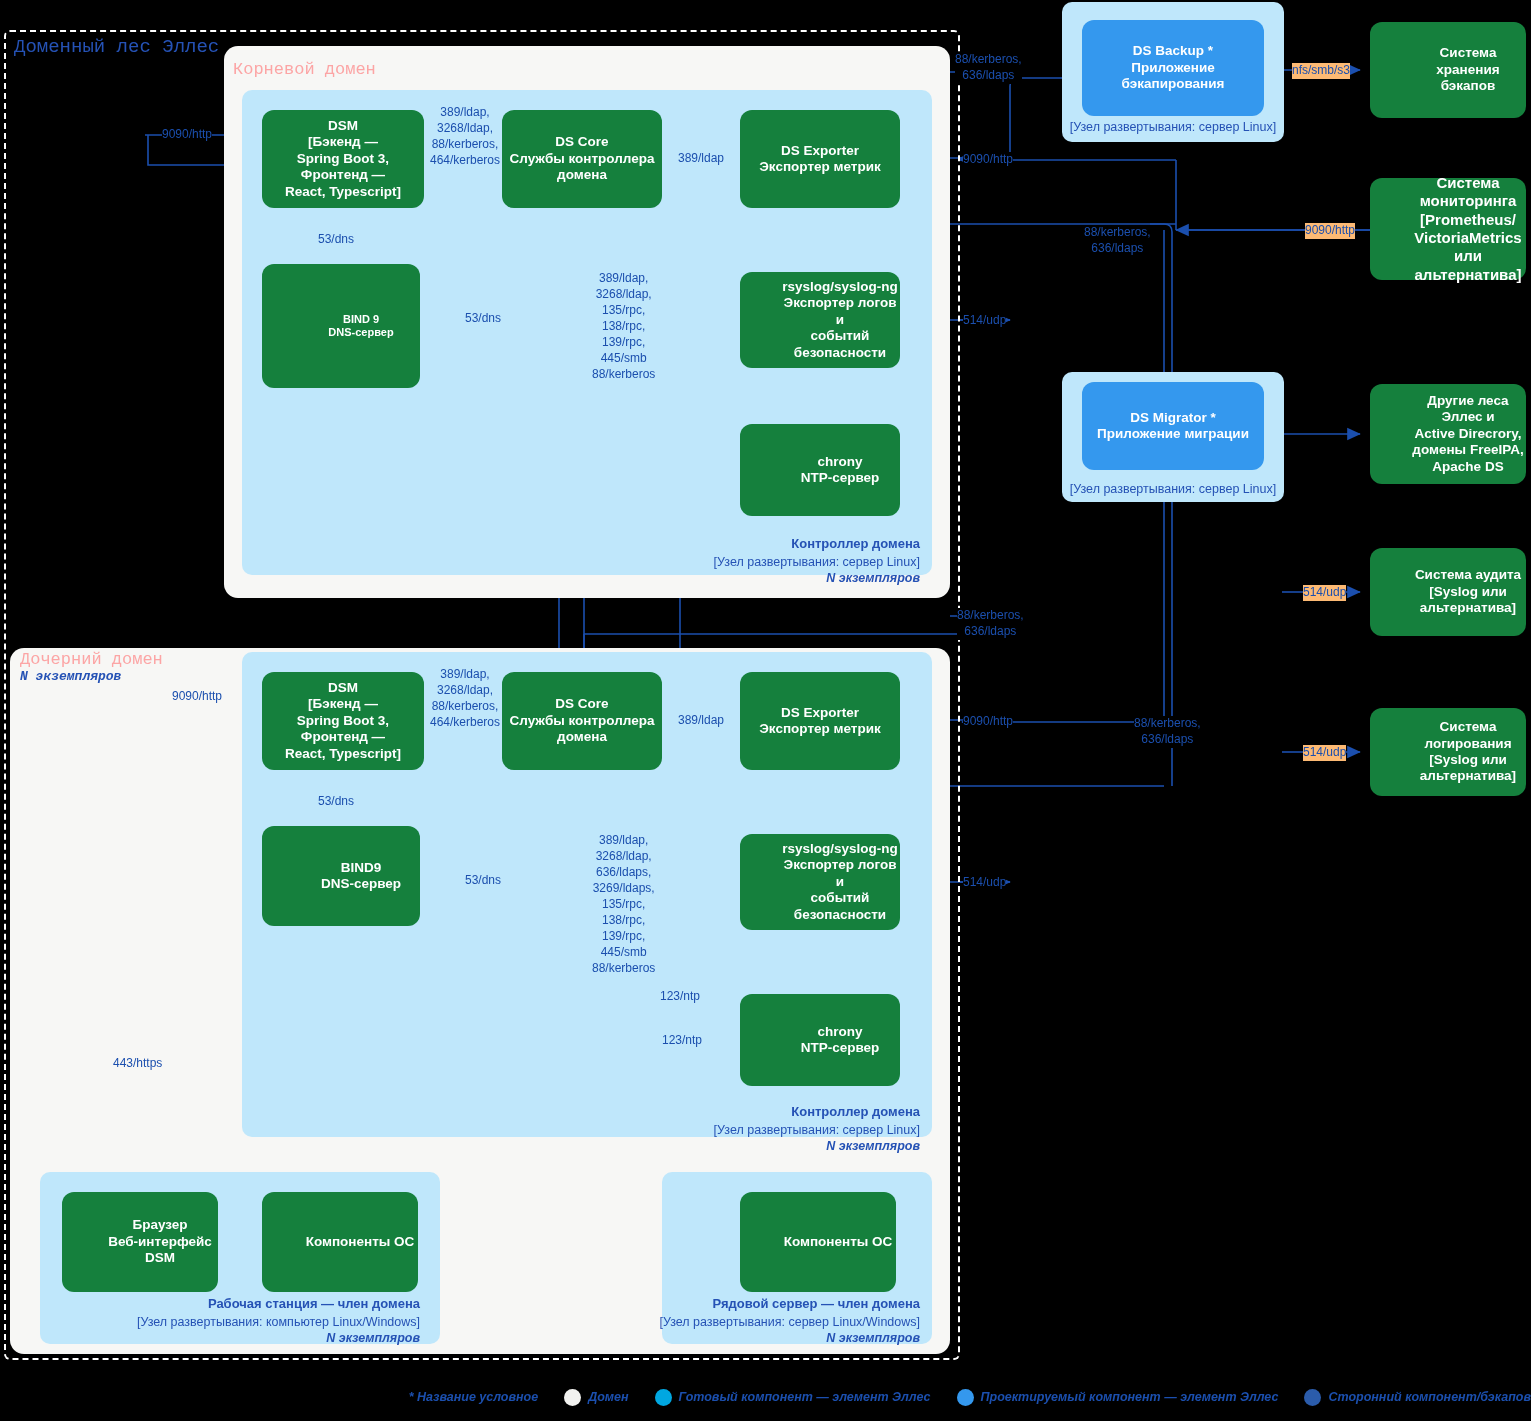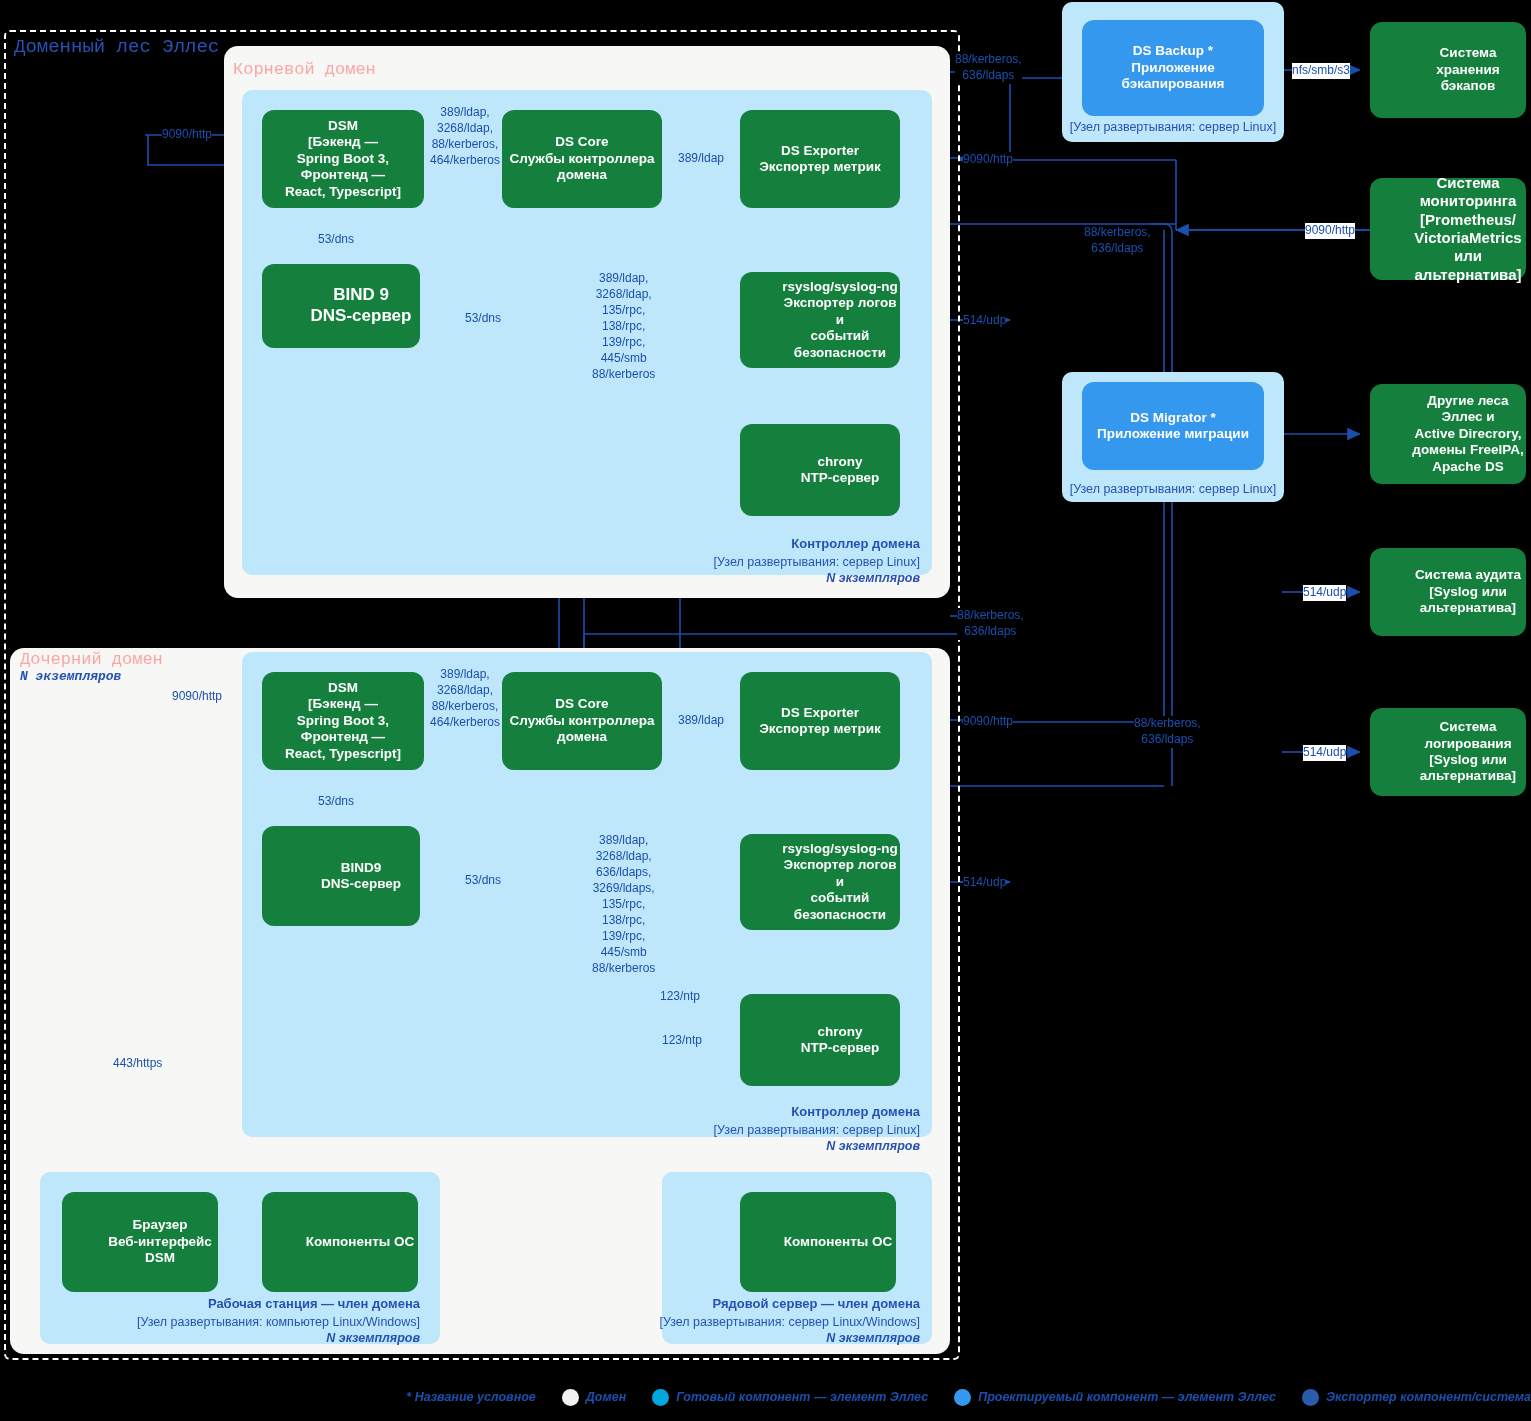--- a/index.html
+++ b/index.html
@@ -19,21 +19,21 @@
   .ttl{position:absolute;color:#2b5cab;font-weight:normal;white-space:nowrap;font-family:Liberation Mono, monospace;}
   .forest-ttl{font-size:19px;color:#2552b5;font-weight:500;}
   .domain-ttl{font-size:17px;color:#fca5a5;}
   .cap{position:absolute;color:#2552b5;text-align:right;white-space:nowrap;line-height:1.35;}
   .cap b{font-weight:bold;font-size:13px;}
   .cap .sub{font-weight:normal;font-size:12.5px;}
   .cap .inst{font-weight:bold;font-style:italic;font-size:12.5px;}
   .deploy{position:absolute;color:#2552b5;font-size:12.5px;text-align:center;white-space:nowrap;}
   .plabel{position:absolute;color:#1b4fae;font-size:12px;line-height:1.33;text-align:center;
           white-space:nowrap;background:transparent;}
-  .plabel.onwhite{background:#ffffff;text-align:center;}
+  .plabel.onwhite{background:#fdba74;text-align:center;}
   .plabel.onpanel{background:#bfe7fb;}
   .plabel.ondomain{background:#f7f7f5;}
   .plabel.onblack{background:#000;}
   .legend{position:absolute;left:0;top:1378px;width:1531px;height:38px;display:flex;
           align-items:center;justify-content:flex-end;gap:26px;}
   .lg-item{display:flex;align-items:center;gap:7px;}
   .lg-txt{color:#1b4fae;font-size:12.5px;font-style:italic;font-weight:bold;white-space:nowrap;}
   .lg-dot{width:17px;height:17px;border-radius:50%;display:block;}
 </style>
 </head>
@@ -143,21 +143,21 @@
   <div class="node n-ready" style="left: 262px; top: 110px; width: 162px; height: 98px; font-size: 13.5px; white-space: pre-line;">DSM
 [Бэкенд —
 Spring Boot 3,
 Фронтенд —
 React, Typescript]</div>
   <div class="node n-ready" style="left: 502px; top: 110px; width: 160px; height: 98px; font-size: 13.5px; white-space: pre-line;">DS Core
 Службы контроллера
 домена</div>
   <div class="node n-ready" style="left: 740px; top: 110px; width: 160px; height: 98px; font-size: 13.5px; white-space: pre-line;">DS Exporter
 Экспортер метрик</div>
-  <div class="node n-third" style="left: 262px; top: 264px; width: 158px; height: 84px; font-size: 17px; white-space: pre-line;">BIND 9
+  <div class="node n-third" style="left: 262px; top: 264px; width: 158px; height: 124px; font-size: 11px; white-space: pre-line;">BIND 9
 DNS-сервер</div>
   <div class="node n-third" style="left: 740px; top: 272px; width: 160px; height: 96px; font-size: 13.5px; white-space: pre-line;">rsyslog/syslog-ng
 Экспортер логов и
 событий
 безопасности</div>
   <div class="node n-third" style="left: 740px; top: 424px; width: 160px; height: 92px; font-size: 13.5px; white-space: pre-line;">chrony
 NTP-сервер</div>
 
   <div class="cap" style="left:612px;top:532px;width:308px;">
     <div><b>Контроллер домена</b></div>
@@ -307,17 +307,17 @@
     <div class="lg-item">
       <span class="lg-dot" style="background:#00a7e1;"></span>
       <span class="lg-txt">Готовый компонент — элемент Эллес</span>
     </div>
     <div class="lg-item">
       <span class="lg-dot" style="background:#3498ee;"></span>
       <span class="lg-txt">Проектируемый компонент — элемент Эллес</span>
     </div>
     <div class="lg-item">
       <span class="lg-dot" style="background:#2b5cab;"></span>
-      <span class="lg-txt">Экспортер компонент/система</span>
+      <span class="lg-txt">Сторонний компонент/бэкапов</span>
     </div>
   </div>
 
 </div>
 
 </body></html>

